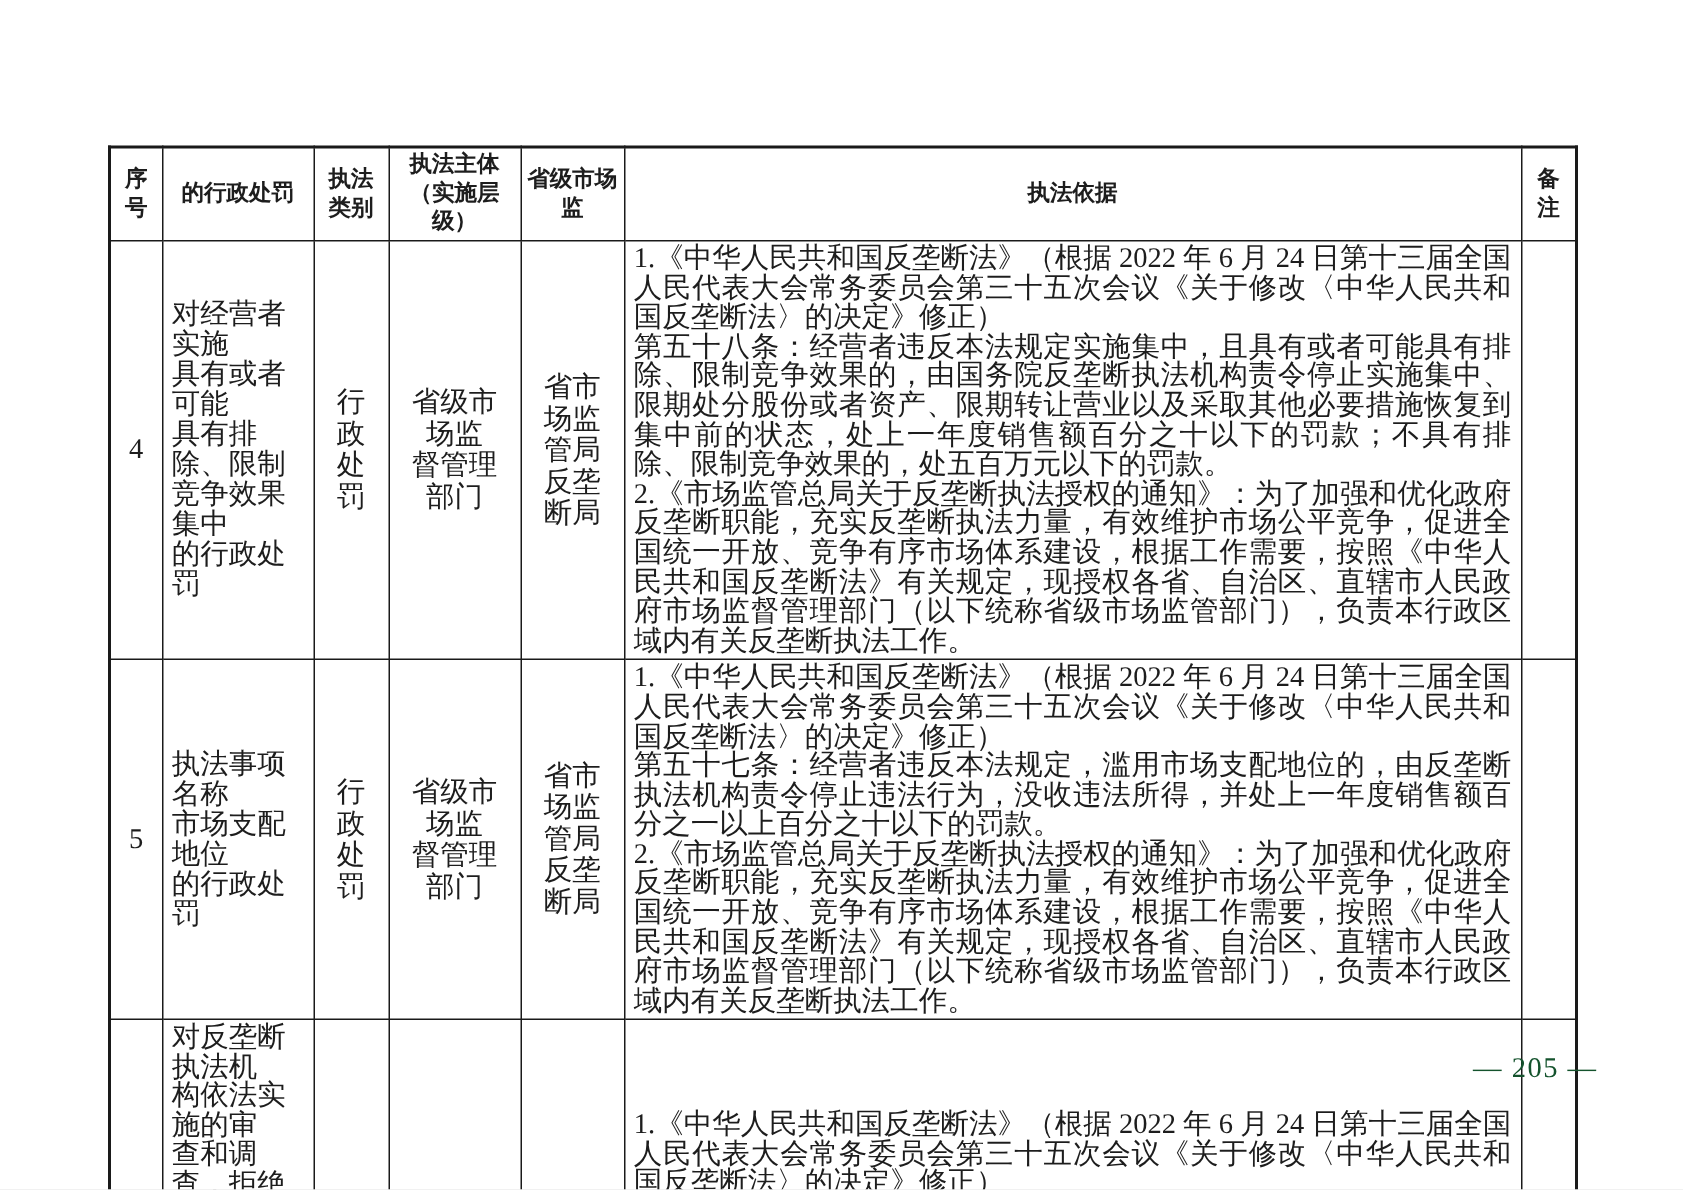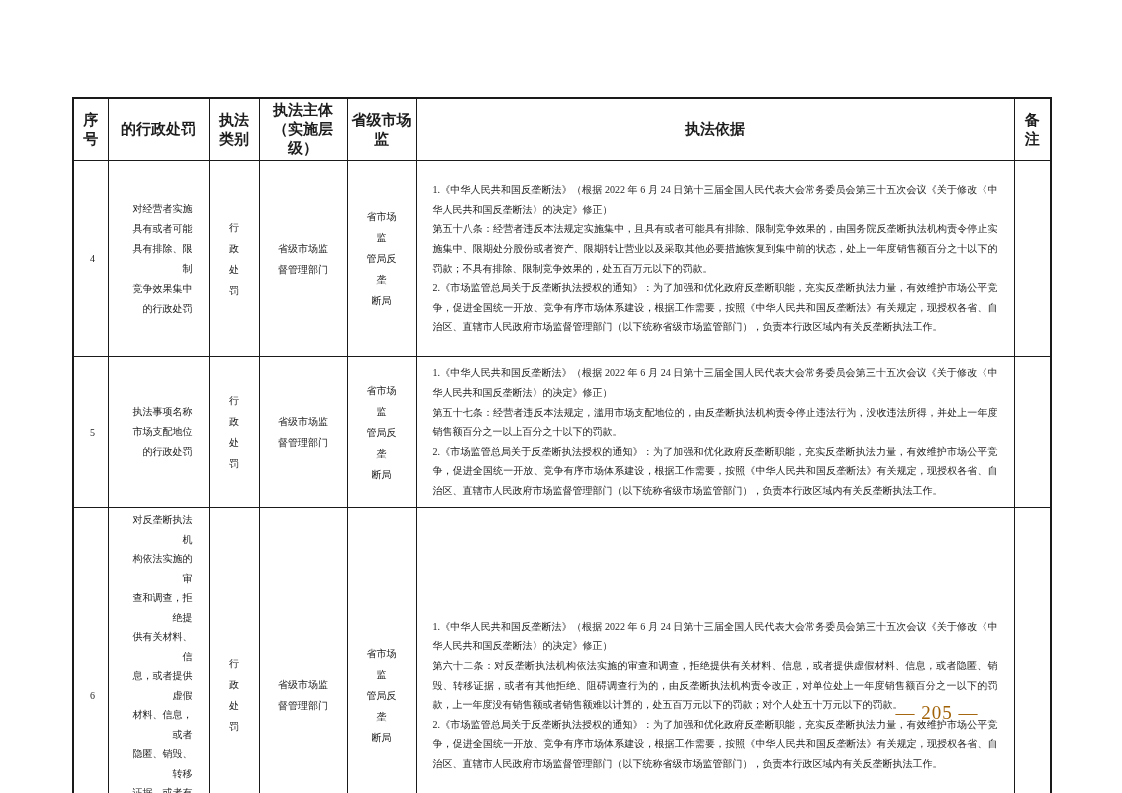--- a/index.html
+++ b/index.html
@@ -16,50 +16,50 @@
     position: absolute;
     left: 72px;
     top: 97px;
     width: 978px;
     border-collapse: collapse;
     table-layout: fixed;
     border: 2px solid #1a1a1a;
   }
   table.law-table th, table.law-table td {
     border: 1.5px solid #1a1a1a;
-    padding: 2px 16px;
+    padding: 2px 6px;
     vertical-align: middle;
     white-space: pre-line;
-    font-size: 10px;
+    font-size: 19px;
   }
   table.law-table th {
     font-weight: 700;
     font-size: 15px;
     text-align: center;
     line-height: 19px;
     padding: 2px 2px;
   }
   td.c-seq { text-align: center; font-size: 15px; }
-  td.c-name { text-align: right; line-height: 20px; padding: 2px 3px; }
+  td.c-name { text-align: left; line-height: 20px; padding: 2px 3px; }
   td.c-cat, td.c-subj, td.c-agency { text-align: center; line-height: 21px; }
   td.c-basis {
     text-align: justify;
     line-height: 19.6px;
     padding: 3px 7px 3px 8px;
     vertical-align: middle;
   }
   td.c-remark { }
   .page-number {
     position: absolute;
-    left: 857px;
+    left: 905px;
     top: 702px;
     width: 160px;
-    text-align: center;
+    text-align: right;
     font-size: 19px;
-    color: #a16207;
+    color: #14532d;
     letter-spacing: 1px;
   }
 </style>
 </head>
 <body>
 
 <div class="page">
 
   <table class="law-table">
     <colgroup>

